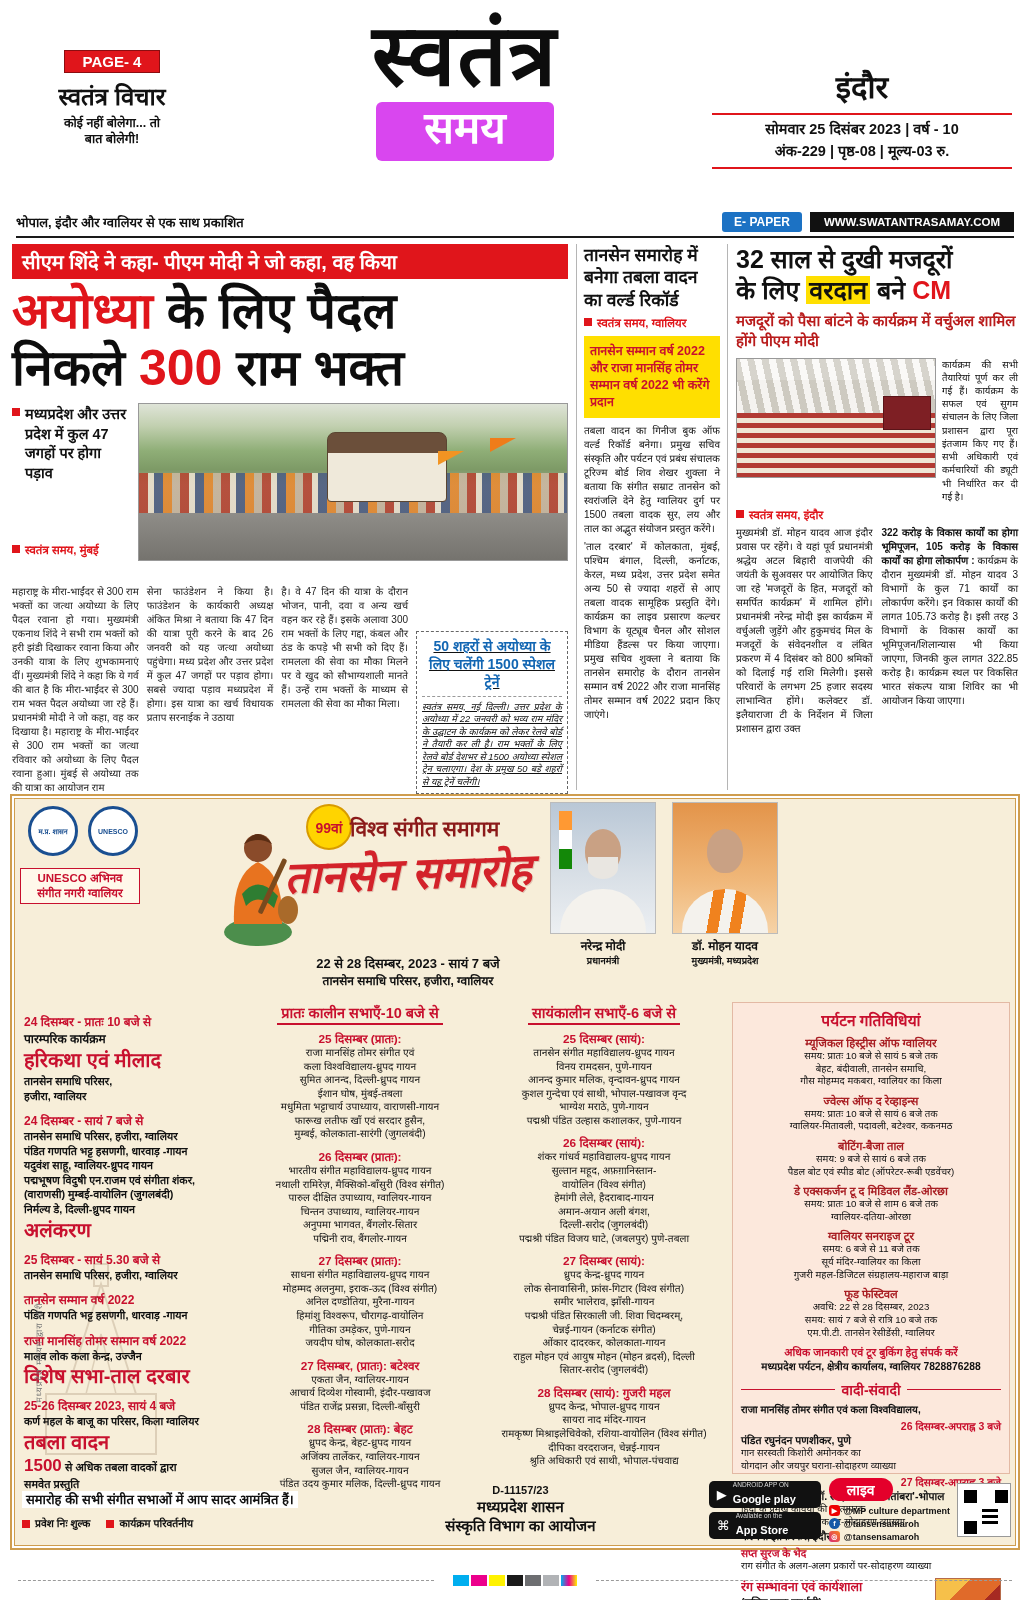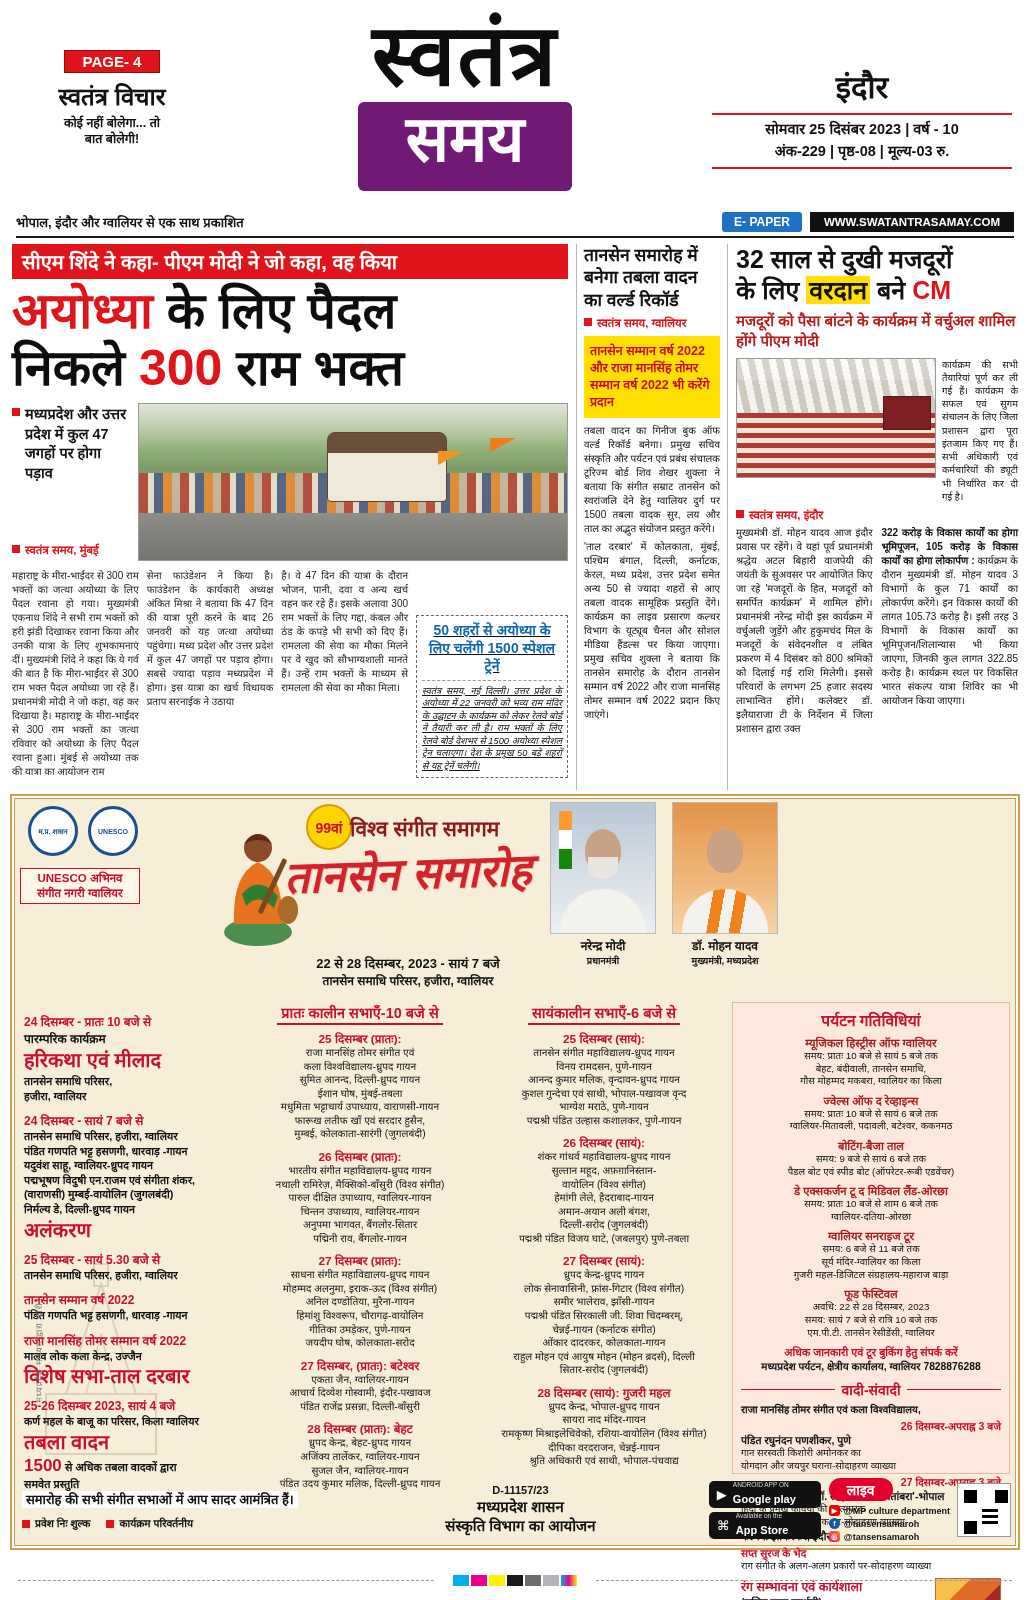--- a/index.html
+++ b/index.html
@@ -9,21 +9,21 @@
   .sq { display:inline-block; width:8px; height:8px; background:#e0151b; margin-right:5px; flex:none; margin-top:3px; }
 
   
   .mast { position:absolute; top:10px; left:0; right:0; height:200px; }
   .mast-left { position:absolute; left:22px; top:40px; width:180px; text-align:center; }
   .page-badge { display:inline-block; background:#e0151b; color:#fff; font-weight:800; font-size:15px; padding:2px 18px; border:1px solid #8c0d10; }
   .brand-small { font-size:24px; font-weight:800; margin-top:6px; }
   .brand-tagline { font-size:12.5px; font-weight:700; margin-top:4px; line-height:1.25; }
   .mast-center { position:absolute; left:275px; top:0; width:380px; text-align:center; }
   .title-black { font-size:86px; font-weight:900; line-height:1.05; letter-spacing:2px; color:#0d0d0d; }
-  .title-red { display:inline-block; background:#701a75; color:#fff; font-size:64px; font-weight:900; line-height:1.1; padding:2px 48px 16px; border-radius:6px; margin-top:2px; }
+  .title-red { display:inline-block; background:#d946ef; color:#fff; font-size:44px; font-weight:900; line-height:1.1; padding:2px 48px 8px; border-radius:6px; margin-top:2px; }
   .mast-right { position:absolute; right:18px; top:55px; width:300px; text-align:center; }
   .city { font-size:31px; font-weight:800; }
   .edition-lines { border-top:2px solid #e0151b; border-bottom:2px solid #e0151b; margin-top:6px; padding:4px 0; }
   .date-line { font-size:14.5px; font-weight:800; line-height:1.5; }
   .mast-strip { position:absolute; top:212px; left:16px; right:16px; display:flex; justify-content:space-between; align-items:center; border-bottom:2px solid #1a1a1a; padding-bottom:4px; }
   .strip-left { font-size:13px; font-weight:700; }
   .strip-right { display:flex; gap:8px; align-items:center; }
   .epaper-pill { background:#1c72c4; color:#fff; font-weight:800; font-size:12px; padding:3px 12px; border-radius:3px; cursor:pointer; }
   .website-bar { background:#111; color:#fff; font-weight:800; font-size:11.5px; padding:4px 14px; cursor:pointer; }
 
@@ -39,21 +39,21 @@
   .byline { display:flex; color:#e0151b; font-weight:800; font-size:11.5px; margin:4px 0; }
   .photo-main { flex:1; position:relative; overflow:hidden; border:1px solid #999;
     background:linear-gradient(180deg,#dfe4d8 0%,#c2d0b0 14%,#8fae77 30%,#7d9a66 42%,#a7a296 52%,#96918a 70%,#87857f 100%); }
   .ph-crowd { position:absolute; left:0; right:0; top:44%; height:26%;
     background:repeating-linear-gradient(90deg,#b8432f 0 9px,#efe6d2 9px 15px,#4a5d82 15px 24px,#e98a2b 24px 33px,#cbb9a0 33px 41px); opacity:.85; }
   .ph-road { position:absolute; left:0; right:0; bottom:0; height:30%; background:linear-gradient(180deg,#8f8d88,#75736e); }
   .ph-cart { position:absolute; left:44%; top:18%; width:120px; height:70px; background:linear-gradient(180deg,#6b4f3a 0 30%, #efe9da 30% 100%); border-radius:8px 8px 4px 4px; border:1px solid #5a4632; }
   .ph-flag { position:absolute; width:0; height:0; border-top:14px solid #ef7c1a; border-right:26px solid transparent; }
   .ph-flag.f1 { right:12%; top:22%; }
   .ph-flag.f2 { right:24%; top:30%; border-top-color:#f29422; }
-  .body-row { display:flex; gap:8px; margin-top:8px; }
+  .body-row { display:flex; gap:8px; margin-top:24px; }
   .bcol { flex:1; font-size:10px; line-height:1.4; text-align:justify; color:#1c1c1c; }
   .special-box { width:152px; flex:none; border:1px dashed #666; padding:5px; align-self:flex-start; margin-top:46px;text-decoration:underline; }
   .sb-title { color:#1266b3; font-weight:800; font-size:14px; text-align:center; line-height:1.3; border-bottom:1px dashed #999; padding-bottom:4px; margin-bottom:4px; }
   .sb-body { font-size:9.3px; font-style:italic; line-height:1.35; text-align:justify; }
 
   .story-tansen { width:152px; flex:none; border-left:1px solid #b5b5b5; border-right:1px solid #b5b5b5; padding:0 7px; margin-left:8px; }
   .t-head { font-size:17.5px; font-weight:800; line-height:1.28; }
   .t-body { font-size:10px; line-height:1.4; text-align:justify; margin-top:4px; }
   .yellow-box { background:#ffdf00; padding:7px 6px; margin:6px 0; font-weight:800; font-size:12.5px; line-height:1.35; color:#c8102e; }
 

